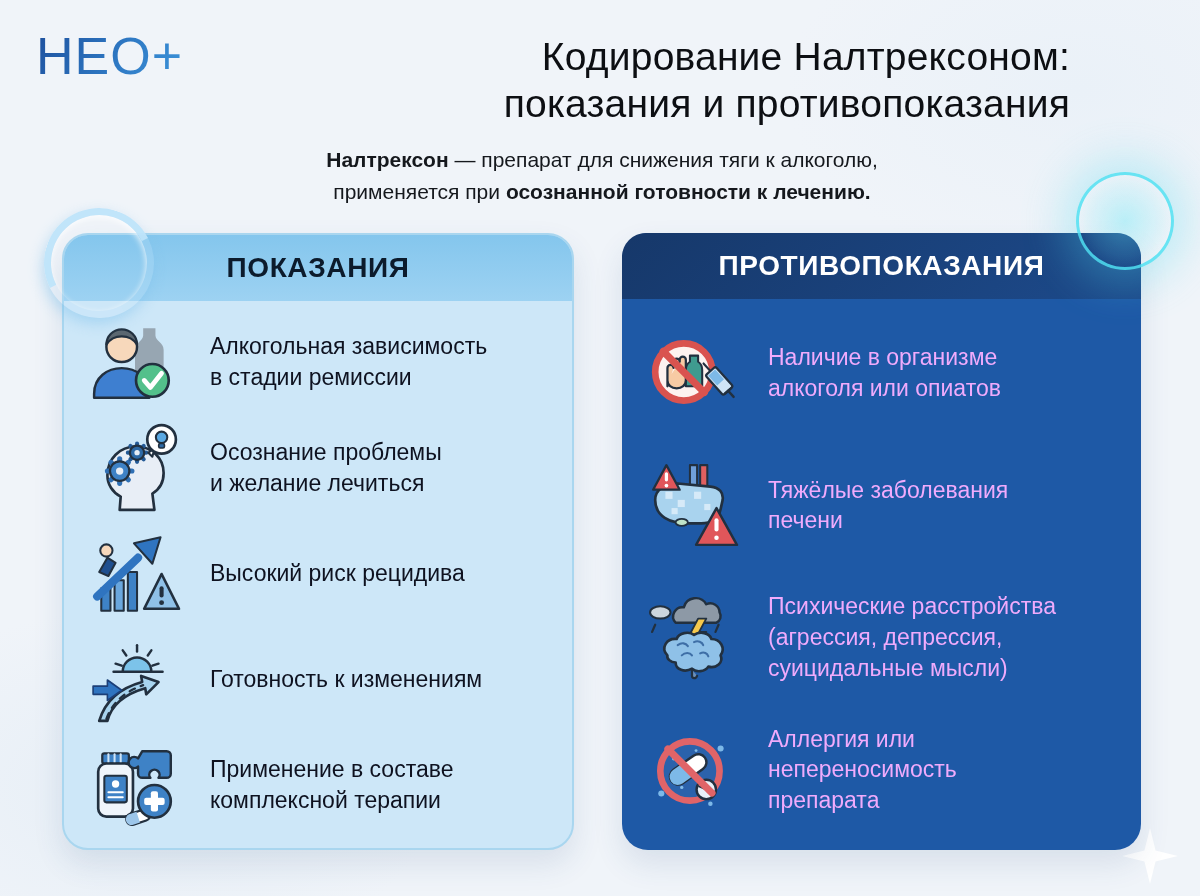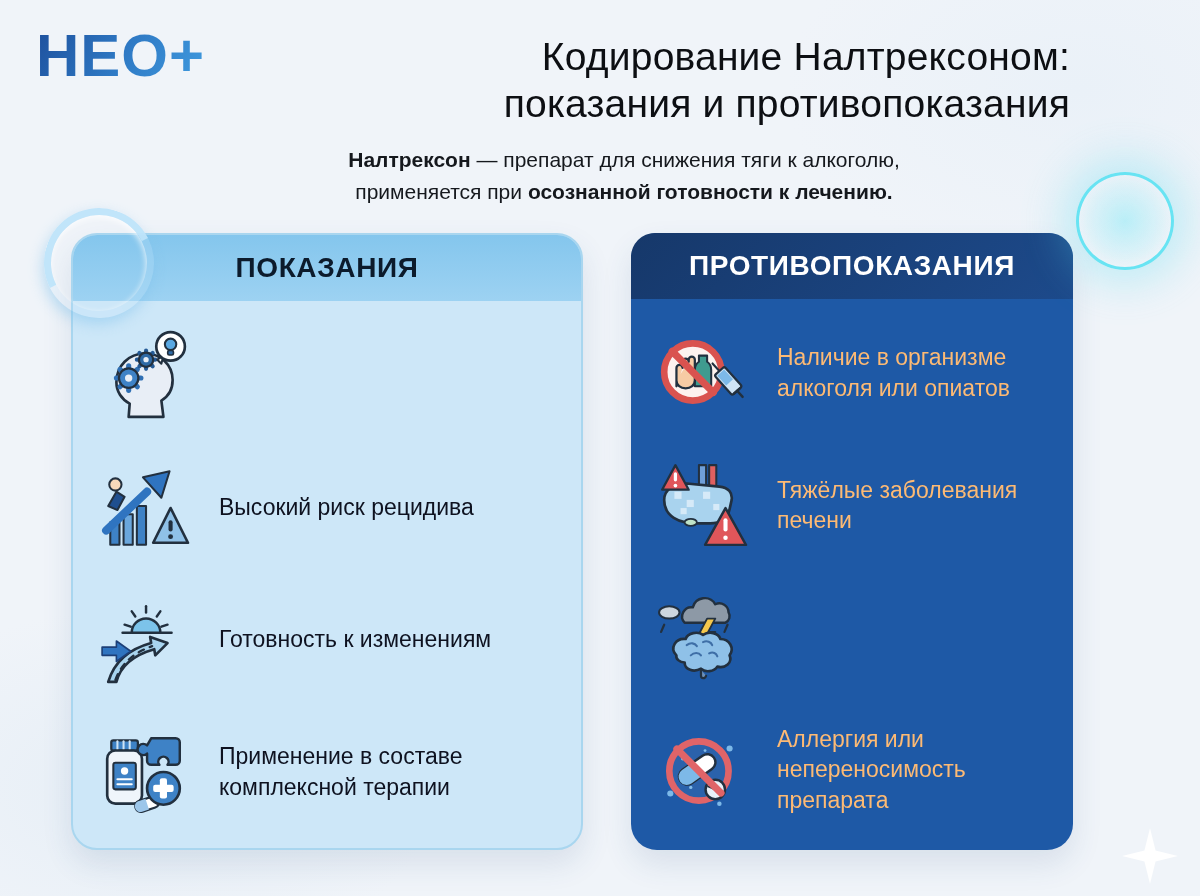--- a/index.html
+++ b/index.html
@@ -7,50 +7,50 @@
     width:1200px;height:896px;position:relative;overflow:hidden;
     font-family:"Liberation Sans",sans-serif;
     background:
       radial-gradient(420px 260px at 12% 88%, #e6eef6 0%, rgba(230,238,246,0) 70%),
       radial-gradient(420px 260px at 90% 10%, #eaf1f8 0%, rgba(234,241,248,0) 70%),
       #f0f4f9;
   }
   
   .logo{
     position:absolute;left:36px;top:26px;width:200px;height:60px;
-    font-size:60px;font-weight:700;letter-spacing:1px;line-height:60px;
+    font-size:52px;font-weight:400;letter-spacing:1px;line-height:60px;
     background:linear-gradient(120deg,#1d4f9c 0%,#2f7ac5 45%,#45a6e8 100%);
     -webkit-background-clip:text;background-clip:text;color:transparent;
   }
   .title{
     position:absolute;left:150px;top:34px;width:920px;
     text-align:right;font-size:39px;font-weight:400;color:#0d0f13;
     line-height:1.2;white-space:pre-line;letter-spacing:.2px;
   }
   .subtitle{
-    position:absolute;left:164px;top:144px;width:920px;
+    position:absolute;left:142px;top:144px;width:920px;
     text-align:center;font-size:21px;color:#15181d;line-height:1.5;
   }
   .subtitle b{font-weight:700;}
   
-  .panel{position:absolute;top:233px;height:617px;border-radius:26px;box-shadow:0 14px 30px rgba(40,80,130,.12);z-index:2;margin-left:9px;}
+  .panel{position:absolute;top:233px;height:617px;border-radius:26px;box-shadow:0 14px 30px rgba(40,80,130,.12);z-index:2;}
   .panel-head{
     height:66px;border-radius:24px 24px 0 0;display:flex;align-items:center;justify-content:center;
     font-size:28px;font-weight:800;letter-spacing:.6px;
   }
   .panel-body{display:flex;flex-direction:column;justify-content:space-around;height:551px;padding:8px 18px 14px 20px;box-sizing:border-box;}
   .item{display:flex;align-items:center;gap:24px;}
   .icon-box{flex:0 0 102px;width:102px;height:98px;display:flex;align-items:center;justify-content:center;}
   .item-text{font-size:23px;line-height:1.34;white-space:pre-line;font-weight:500;}
   .panel-left{left:62px;width:512px;background:#cde7f8;border:2px solid #a9d6ef;box-sizing:border-box;}
   .panel-left .panel-head{background:linear-gradient(180deg,#84c6ed 0%,#9dd2f2 100%);color:#0c1b2c;}
   .panel-left .item-text{color:#0e1220;}
-  .panel-right{left:622px;width:442px;background:#1e59a6;}
+  .panel-right{left:622px;width:519px;background:#1e59a6;}
   .panel-right .panel-head{background:linear-gradient(135deg,#16386a 0%,#1d4a8b 100%);color:#ffffff;}
-  .panel-right .item-text{color:#fdba74;font-weight:400;}
+  .panel-right .item-text{color:#f0abfc;font-weight:400;}
   
   .bubble-crescent{
     position:absolute;left:44px;top:208px;width:96px;height:96px;border-radius:50%;z-index:3;
     border:7px solid rgba(190,228,250,.95);
     border-right-color:rgba(190,228,250,.25);border-bottom-color:rgba(190,228,250,.15);
     transform:rotate(18deg);
     box-shadow:0 6px 14px rgba(120,190,235,.45), inset 0 2px 6px rgba(255,255,255,.8);
   }
   .glow-ring{
     position:absolute;left:1076px;top:172px;width:92px;height:92px;border-radius:50%;z-index:3;
@@ -77,20 +77,34 @@
 </div>
 
 <div class="sparkle"></div>
 <div class="bubble-crescent"></div>
 <div class="glow-ring"></div>
 
 <div class="panel panel-left">
   <div class="panel-head">ПОКАЗАНИЯ</div>
   <div class="panel-body">
 
+    <div class="item">
+      <div class="icon-box">
+        <svg width="92" height="92" viewBox="0 0 90 90" fill="none" stroke-linejoin="round" stroke-linecap="round">
+          <path d="M53 12 h12 v7 c0 5 8 7 8 14 v40 h-28 v-40 c0-7 8-9 8-14 z" fill="#97a6b2"></path>
+          <path d="M5 76 c0-16 13-25 27-25 s27 9 27 25 v4 H5 z" fill="#3e7fd0" stroke="#22303f" stroke-width="2.4"></path>
+          <circle cx="32" cy="30" r="15" fill="#f7d8bb" stroke="#22303f" stroke-width="2.4"></circle>
+          <path d="M17 28 a15 15 0 0 1 30 0 c-4-6-8-8-15-8 s-11 2-15 8 z" fill="#5c6770" stroke="#22303f" stroke-width="2.2"></path>
+          <circle cx="62" cy="63" r="16" fill="#53c08b" stroke="#22303f" stroke-width="2.6"></circle>
+          <polyline points="54 63 60 70 71 56" stroke="#ffffff" stroke-width="4.6" fill="none"></polyline>
+        </svg>
+      </div>
+      <div class="item-text">Алкогольная зависимость
+в стадии ремиссии</div>
+    </div>
 
     <div class="item">
       <div class="icon-box">
         <svg width="92" height="92" viewBox="0 0 90 90" fill="none" stroke-linecap="round" stroke-linejoin="round">
           <path d="M30 86 l1-13 c-8-4-13-12-13-21 0-16 12-28 28-28 15 0 27 11 27 26 0 9-4 16-11 20 l2 16 z" fill="#e8eef6" stroke="#22303f" stroke-width="2.6"></path>
           <g stroke="#2f6fb4" stroke-width="5">
             <line x1="30" y1="36" x2="30" y2="60"></line>
               <line x1="18" y1="48" x2="42" y2="48"></line>
             <line x1="21.5" y1="39.5" x2="38.5" y2="56.5"></line>
               <line x1="38.5" y1="39.5" x2="21.5" y2="56.5"></line>
@@ -104,20 +118,22 @@
               <line x1="53.5" y1="23.5" x2="40.5" y2="36.5"></line>
           </g>
           <circle cx="47" cy="30" r="7" fill="#2e6aa6" stroke="#22303f" stroke-width="2.2"></circle>
           <circle cx="47" cy="30" r="2.6" fill="#e8eef6"></circle>
           <path d="M58 30 l6-4 -2 8 z" fill="#ffffff" stroke="#22303f" stroke-width="2"></path>
           <circle cx="71" cy="17" r="14" fill="#ffffff" stroke="#22303f" stroke-width="2.6"></circle>
           <circle cx="71" cy="15" r="5.6" fill="#5aa8e2" stroke="#22303f" stroke-width="2"></circle>
           <rect x="68.2" y="21" width="5.6" height="4.4" rx="1.5" fill="#2e6aa6" stroke="#22303f" stroke-width="1.6"></rect>
         </svg>
       </div>
+      <div class="item-text">Осознание проблемы
+и желание лечиться</div>
     </div>
 
     <div class="item">
       <div class="icon-box">
         <svg width="92" height="92" viewBox="0 0 90 90" fill="none" stroke-linecap="round" stroke-linejoin="round">
           <rect x="12" y="60" width="9" height="22" fill="#3e82c6" stroke="#22303f" stroke-width="2"></rect>
           <rect x="25" y="52" width="9" height="30" fill="#6aa7dd" stroke="#22303f" stroke-width="2"></rect>
           <rect x="38" y="44" width="9" height="38" fill="#3e82c6" stroke="#22303f" stroke-width="2"></rect>
           <path d="M8 68 L48 30" stroke="#2f74c0" stroke-width="8"></path>
           <path d="M44 16 L70 10 L62 36 z" fill="#2f74c0" stroke="#22303f" stroke-width="2"></path>
@@ -246,20 +262,23 @@
           <path d="M20 62 c-7-7-1-17 9-16 2-6 12-8 17-4 6-4 15-2 17 4 9 0 14 9 9 16 3 7-4 13-12 11 -3 5-12 6-16 2 -7 4-16 1-16-6 -5 0-9-4-8-7 z" fill="#8fc1e8" stroke="#22303f" stroke-width="2.6"></path>
           <g stroke="#3e6ea6" stroke-width="2" fill="none">
             <path d="M30 52 c4-3 8-2 10 1"></path>
               <path d="M46 49 c4-2 8 0 9 3"></path>
               <path d="M34 62 c3-3 8-3 10 0"></path>
               <path d="M52 60 c4-2 7 0 8 3"></path>
           </g>
           <path d="M44 76 v6 c0 3 4 3 5 0" stroke="#22303f" stroke-width="2.2" fill="#6d90b8"></path>
         </svg>
       </div>
+      <div class="item-text">Психические расстройства
+(агрессия, депрессия,
+суицидальные мысли)</div>
     </div>
 
     <div class="item">
       <div class="icon-box">
         <svg width="92" height="92" viewBox="0 0 90 90" fill="none" stroke-linecap="round" stroke-linejoin="round">
           <g fill="#7db9e8">
             <circle cx="72" cy="24" r="3"></circle>
               <circle cx="14" cy="68" r="3"></circle>
               <circle cx="62" cy="78" r="2.2"></circle>
             <circle cx="26" cy="34" r="1.6"></circle>

